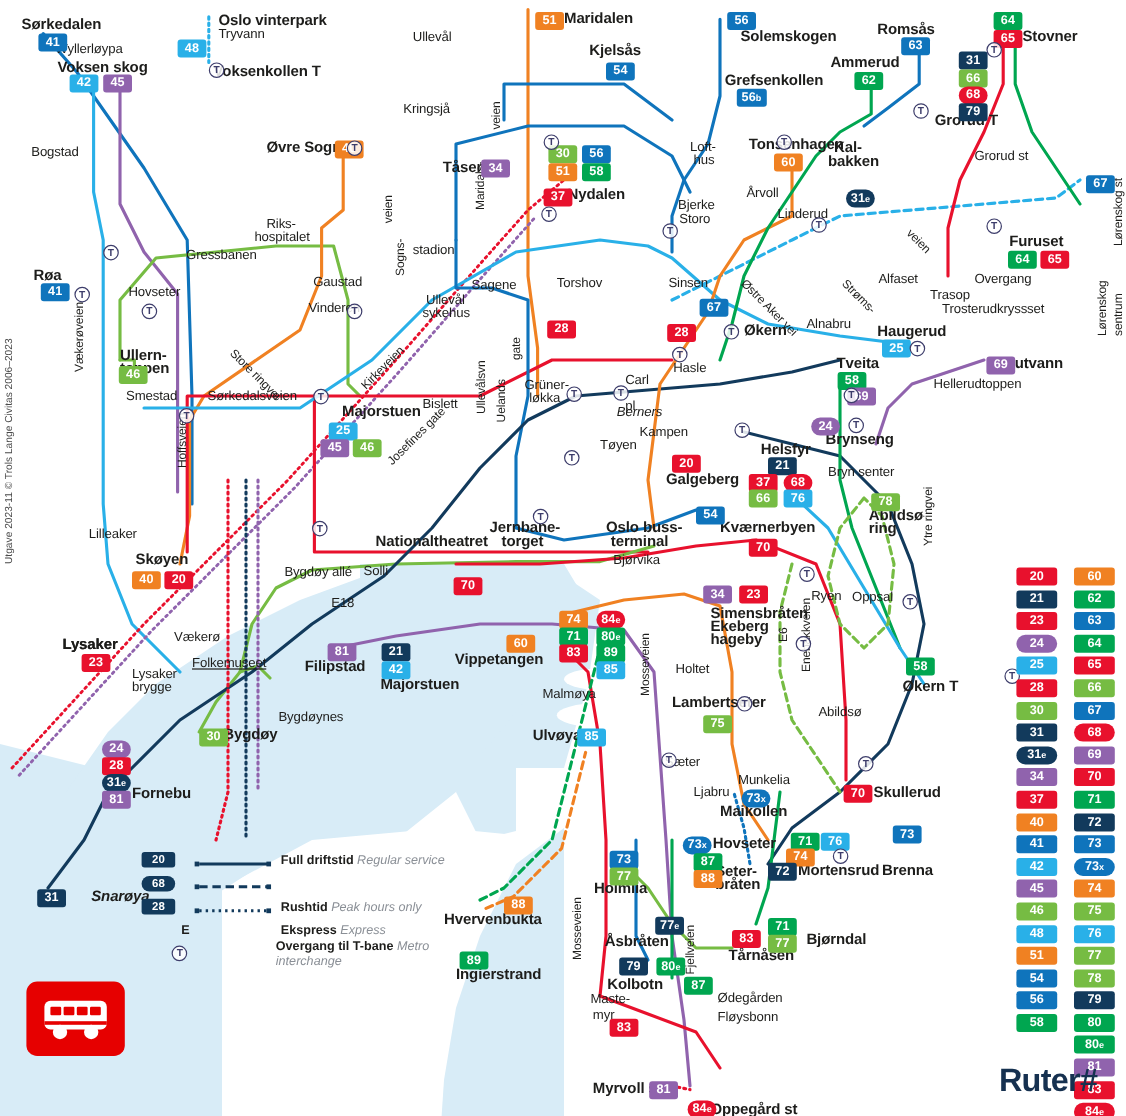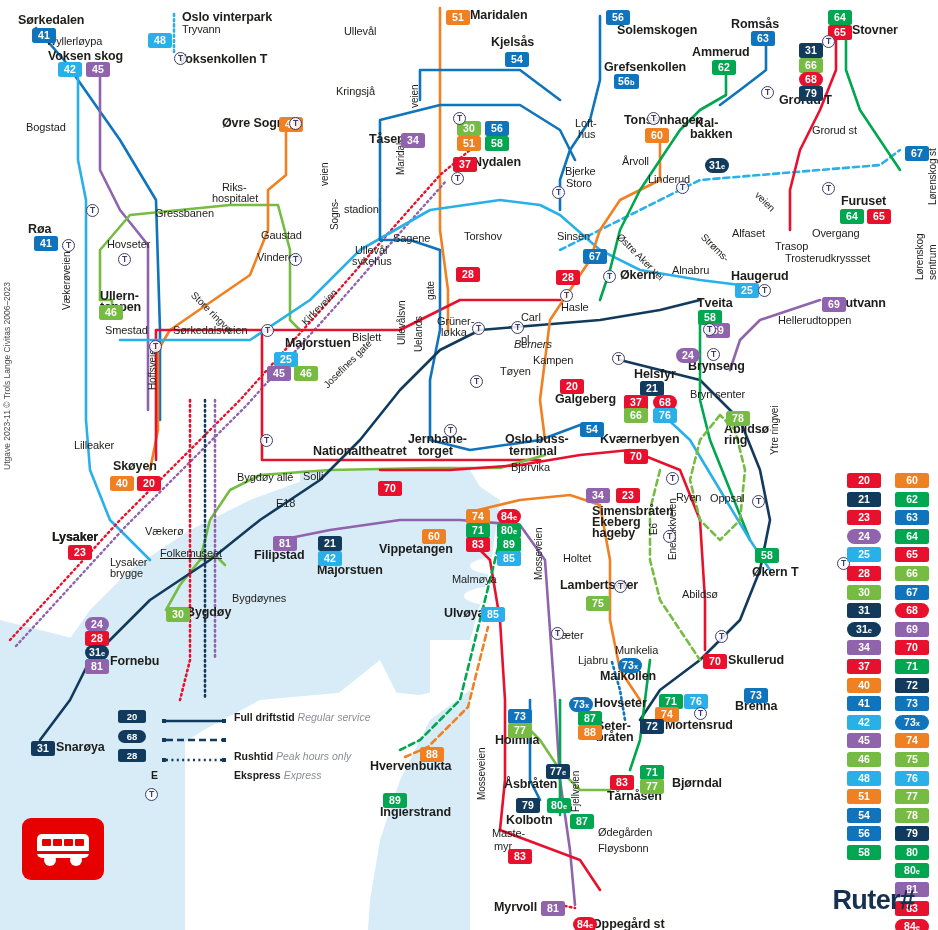--- a/index.html
+++ b/index.html
@@ -352,40 +352,40 @@
       <div class="lbl minor" style="left: 276px; top: 498px;">E18</div>
       <div class="lbl major" style="left: 254px; top: 549px;">Filipstad</div>
       <div class="lbl minor" style="left: 145px; top: 526px;">Vækerø</div>
       <div class="lbl minor" style="left: 160px; top: 548px; text-decoration: underline;">Folkemuseet</div>
       <div class="lbl minor" style="left: 232px; top: 593px;">Bygdøynes</div>
       <div class="lbl major" style="left: 186px; top: 606px;">Bygdøy</div>
       <div class="lbl major" style="left: 52px; top: 531px;">Lysaker</div>
       <div class="lbl minor" style="left: 110px; top: 557px;">Lysaker</div>
       <div class="lbl minor" style="left: 110px; top: 568px;">brygge</div>
       <div class="lbl major" style="left: 110px; top: 655px;">Fornebu</div>
-      <div class="lbl major" style="left: 56px; top: 741px;">Snarøya</div>
+      <div class="lbl major" style="left: 76px; top: 741px; font-style: italic;">Snarøya</div>
       <div class="lbl major" style="left: 317px; top: 564px;">Majorstuen</div>
       <div class="lbl major" style="left: 379px; top: 543px;">Vippetangen</div>
       <div class="lbl minor" style="left: 452px; top: 574px;">Malmøya</div>
       <div class="lbl major" style="left: 444px; top: 607px;">Ulvøya</div>
       <div class="lbl major" style="left: 592px; top: 505px;">Simensbråten</div>
       <div class="lbl major" style="left: 592px; top: 516px;">Ekeberg</div>
       <div class="lbl major" style="left: 592px; top: 527px;">hageby</div>
       <div class="lbl minor" style="left: 563px; top: 553px;">Holtet</div>
       <div class="lbl major" style="left: 560px; top: 579px;">Lambertseter</div>
       <div class="lbl minor" style="left: 554px; top: 630px;">Sæter</div>
       <div class="lbl minor" style="left: 682px; top: 589px;">Abildsø</div>
       <div class="lbl major" style="left: 752px; top: 566px;">Økern T</div>
       <div class="lbl major" style="left: 728px; top: 654px;">Skullerud</div>
       <div class="lbl minor" style="left: 615px; top: 645px;">Munkelia</div>
       <div class="lbl minor" style="left: 578px; top: 655px;">Ljabru</div>
       <div class="lbl major" style="left: 600px; top: 670px;">Maikollen</div>
       <div class="lbl major" style="left: 594px; top: 697px;">Hovseter</div>
       <div class="lbl major" style="left: 665px; top: 719px;">Mortensrud</div>
-      <div class="lbl major" style="left: 735px; top: 700px;">Brenna</div>
+      <div class="lbl major" style="left: 735px; top: 719px;">Brenna</div>
       <div class="lbl major" style="left: 596px; top: 720px;">Seter-</div>
       <div class="lbl major" style="left: 596px; top: 731px;">bråten</div>
       <div class="lbl major" style="left: 495px; top: 734px;">Holmlia</div>
       <div class="lbl major" style="left: 672px; top: 777px;">Bjørndal</div>
       <div class="lbl major" style="left: 504px; top: 778px;">Åsbråten</div>
       <div class="lbl major" style="left: 607px; top: 790px;">Tårnåsen</div>
       <div class="lbl major" style="left: 506px; top: 814px;">Kolbotn</div>
       <div class="lbl minor" style="left: 598px; top: 827px;">Ødegården</div>
       <div class="lbl minor" style="left: 598px; top: 843px;">Fløysbonn</div>
       <div class="lbl minor" style="left: 492px; top: 828px;">Maste-</div>
@@ -601,20 +601,21 @@
       <div class="leg-row">
         <div class="leg-e">E</div>
         <div class="leg-sample"></div>
         <div class="leg-txt"><b>Ekspress</b> <i>Express</i></div>
       </div>
       <div class="leg-row">
         <div class="leg-tc">
           <div class="tcirc">T</div>
         </div>
         <div class="leg-sample"></div>
+        <div class="leg-txt"><b>Overgang til T-bane</b> <i>Metro interchange</i></div>
       </div>
     </div>
 
   <div id="product">
     <div id="product-icon">
       <svg width="56" height="38" viewBox="0 0 56 38" aria-hidden="true">
         <rect x="2" y="4" width="52" height="24" rx="5" fill="#ffffff"></rect>
         <rect x="7" y="9" width="9" height="7" rx="1" fill="#e60000"></rect>
         <rect x="18" y="9" width="9" height="7" rx="1" fill="#e60000"></rect>
         <rect x="29" y="9" width="9" height="7" rx="1" fill="#e60000"></rect>

